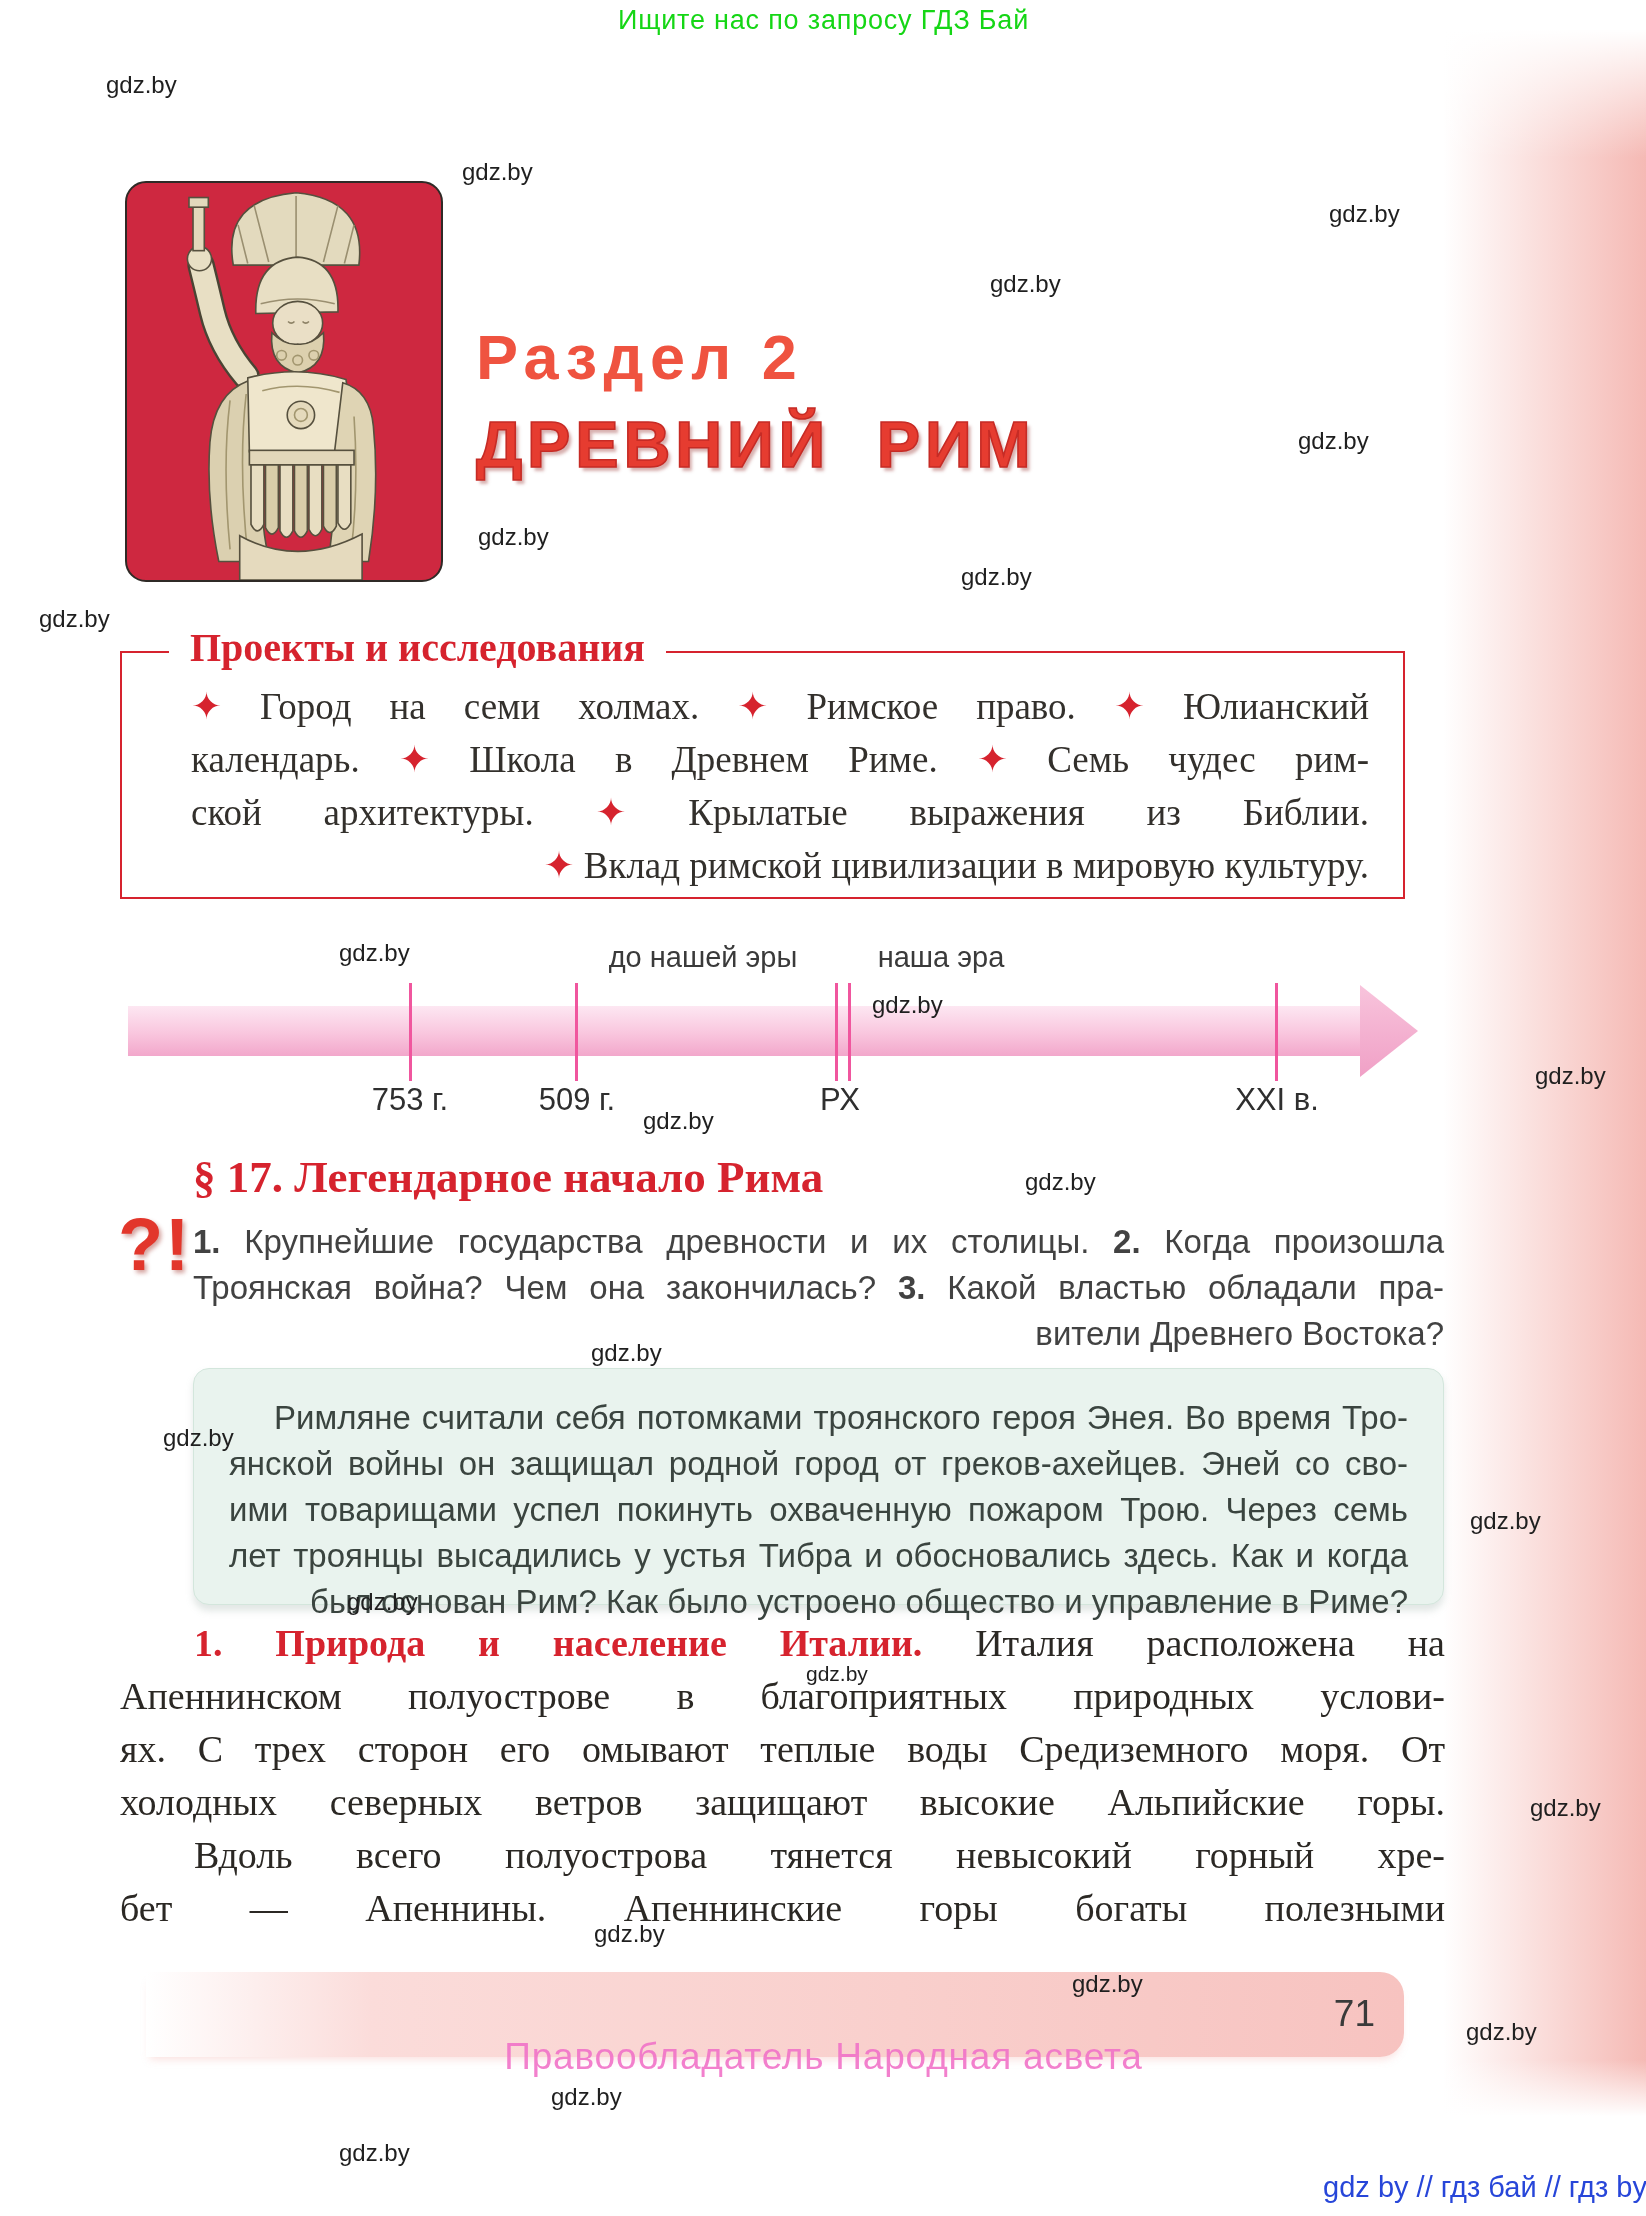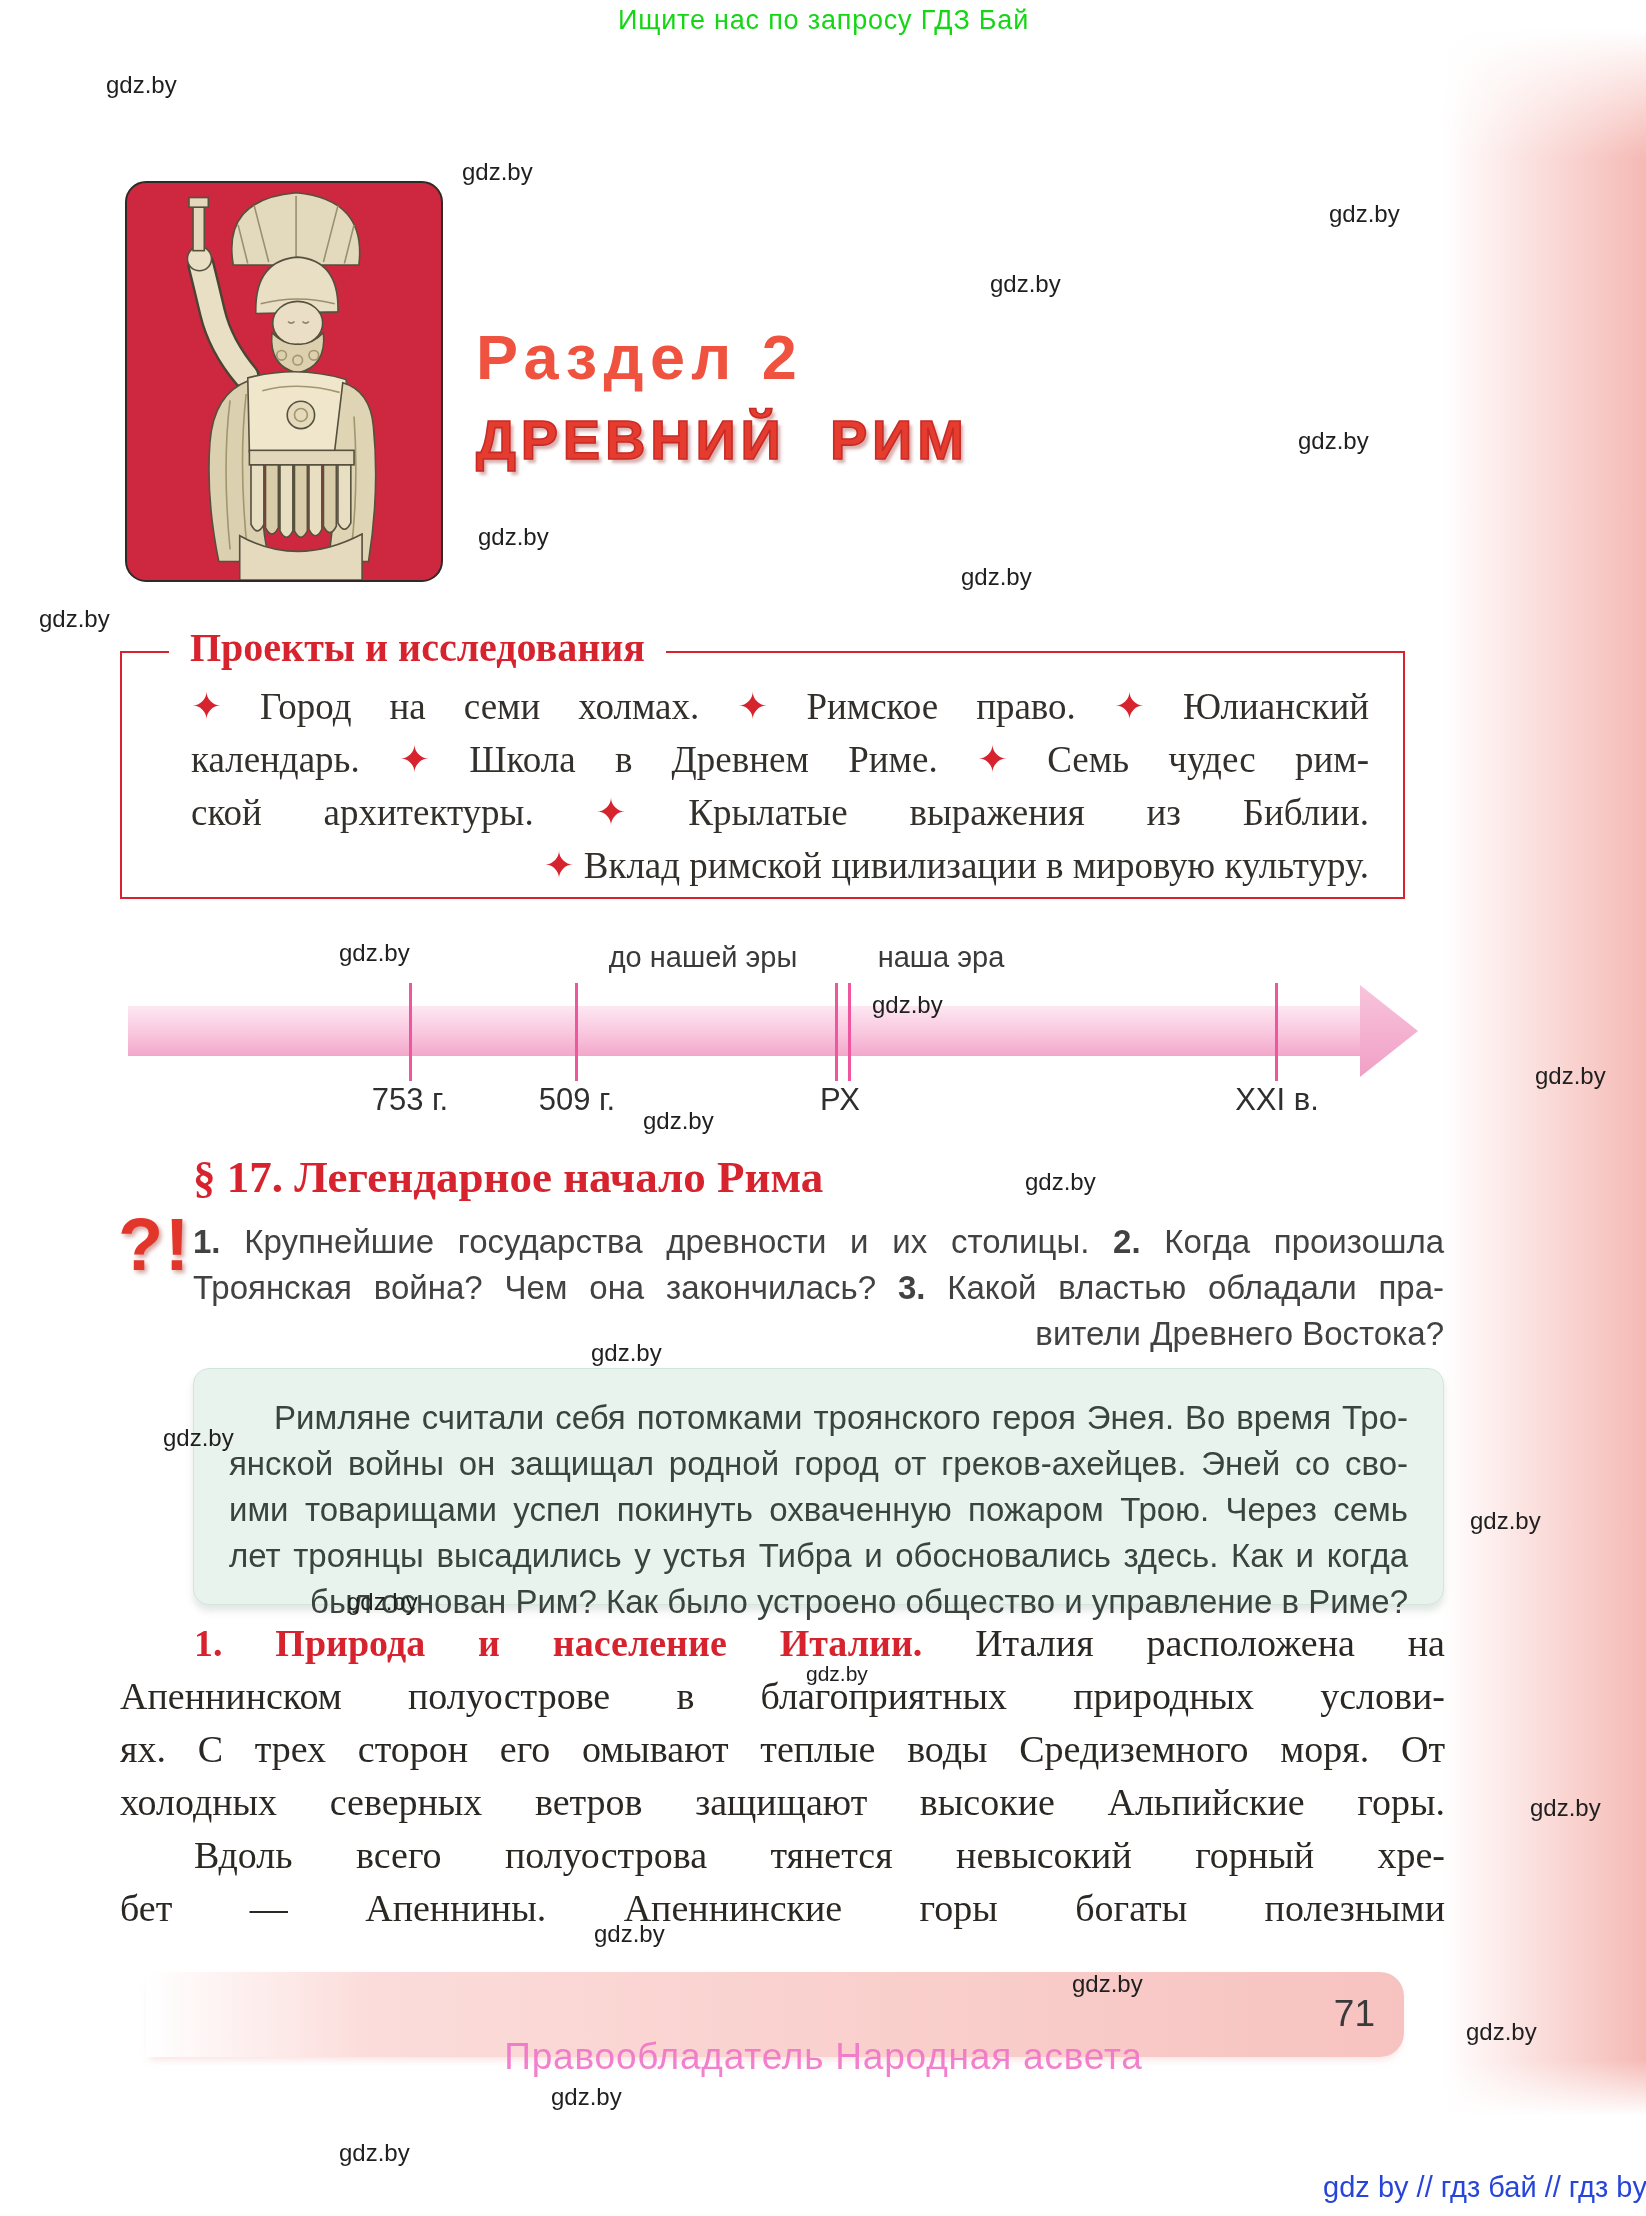--- a/index.html
+++ b/index.html
@@ -18,21 +18,21 @@
 
   .wm{position:absolute;color:#1f1f1f;font-family:"Liberation Sans","DejaVu Sans",sans-serif;white-space:nowrap;}
 
   
   .statue-box{position:absolute;left:125px;top:181px;width:314px;height:397px;
     background:#ce2840;border:2.4px solid #2f2a26;border-radius:21px;overflow:hidden;}
   .statue-box svg{display:block;width:100%;height:100%;}
 
   .razdel{position:absolute;left:476px;top:321px;font-size:63px;font-weight:700;
     color:#ef5340;letter-spacing:6.4px;}
-  .big-title{position:absolute;left:476px;top:407px;font-size:56px;font-weight:700;
+  .big-title{position:absolute;left:476px;top:407px;font-size:65px;font-weight:700;
     color:#e63c30;letter-spacing:4.8px;word-spacing:24px;
     -webkit-text-stroke:1.6px #c62b25;
     text-shadow:3.2px 4px 3.2px rgba(140,30,25,.35);}
 
   
   .projects-box{position:absolute;left:120px;top:651px;width:1281px;height:244px;
     border:2.4px solid #d6232e;}
   .projects-title{position:absolute;top:-29px;left:47px;background:#ffffff;padding:0 21px;
     font-family:"Liberation Serif","DejaVu Serif",serif;font-weight:700;
     font-size:40px;color:#d6232e;white-space:nowrap;text-align:center;}

